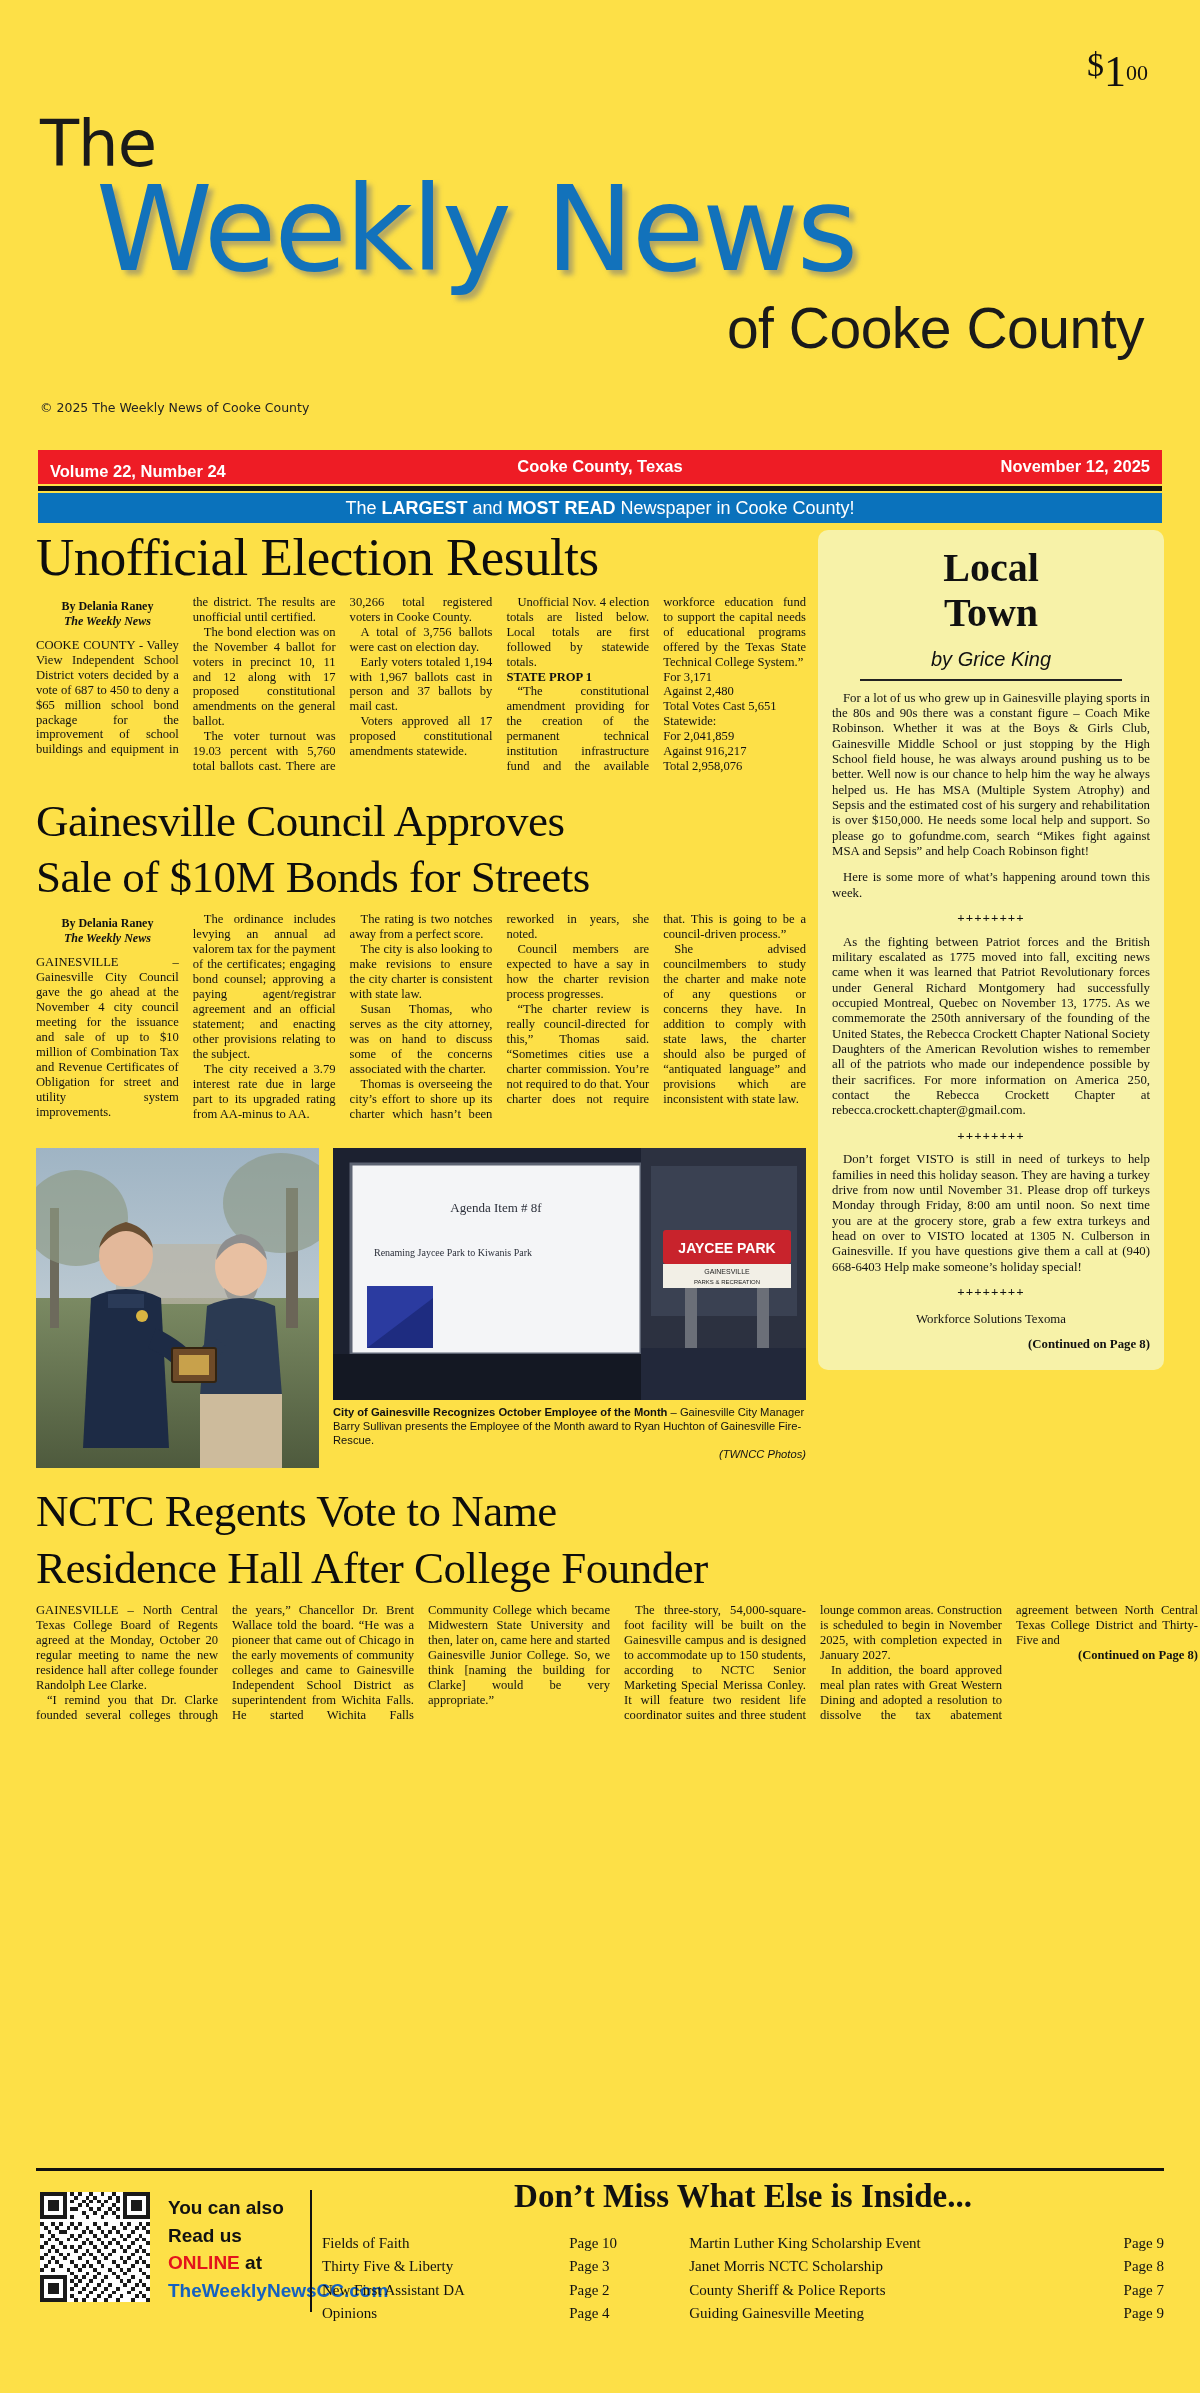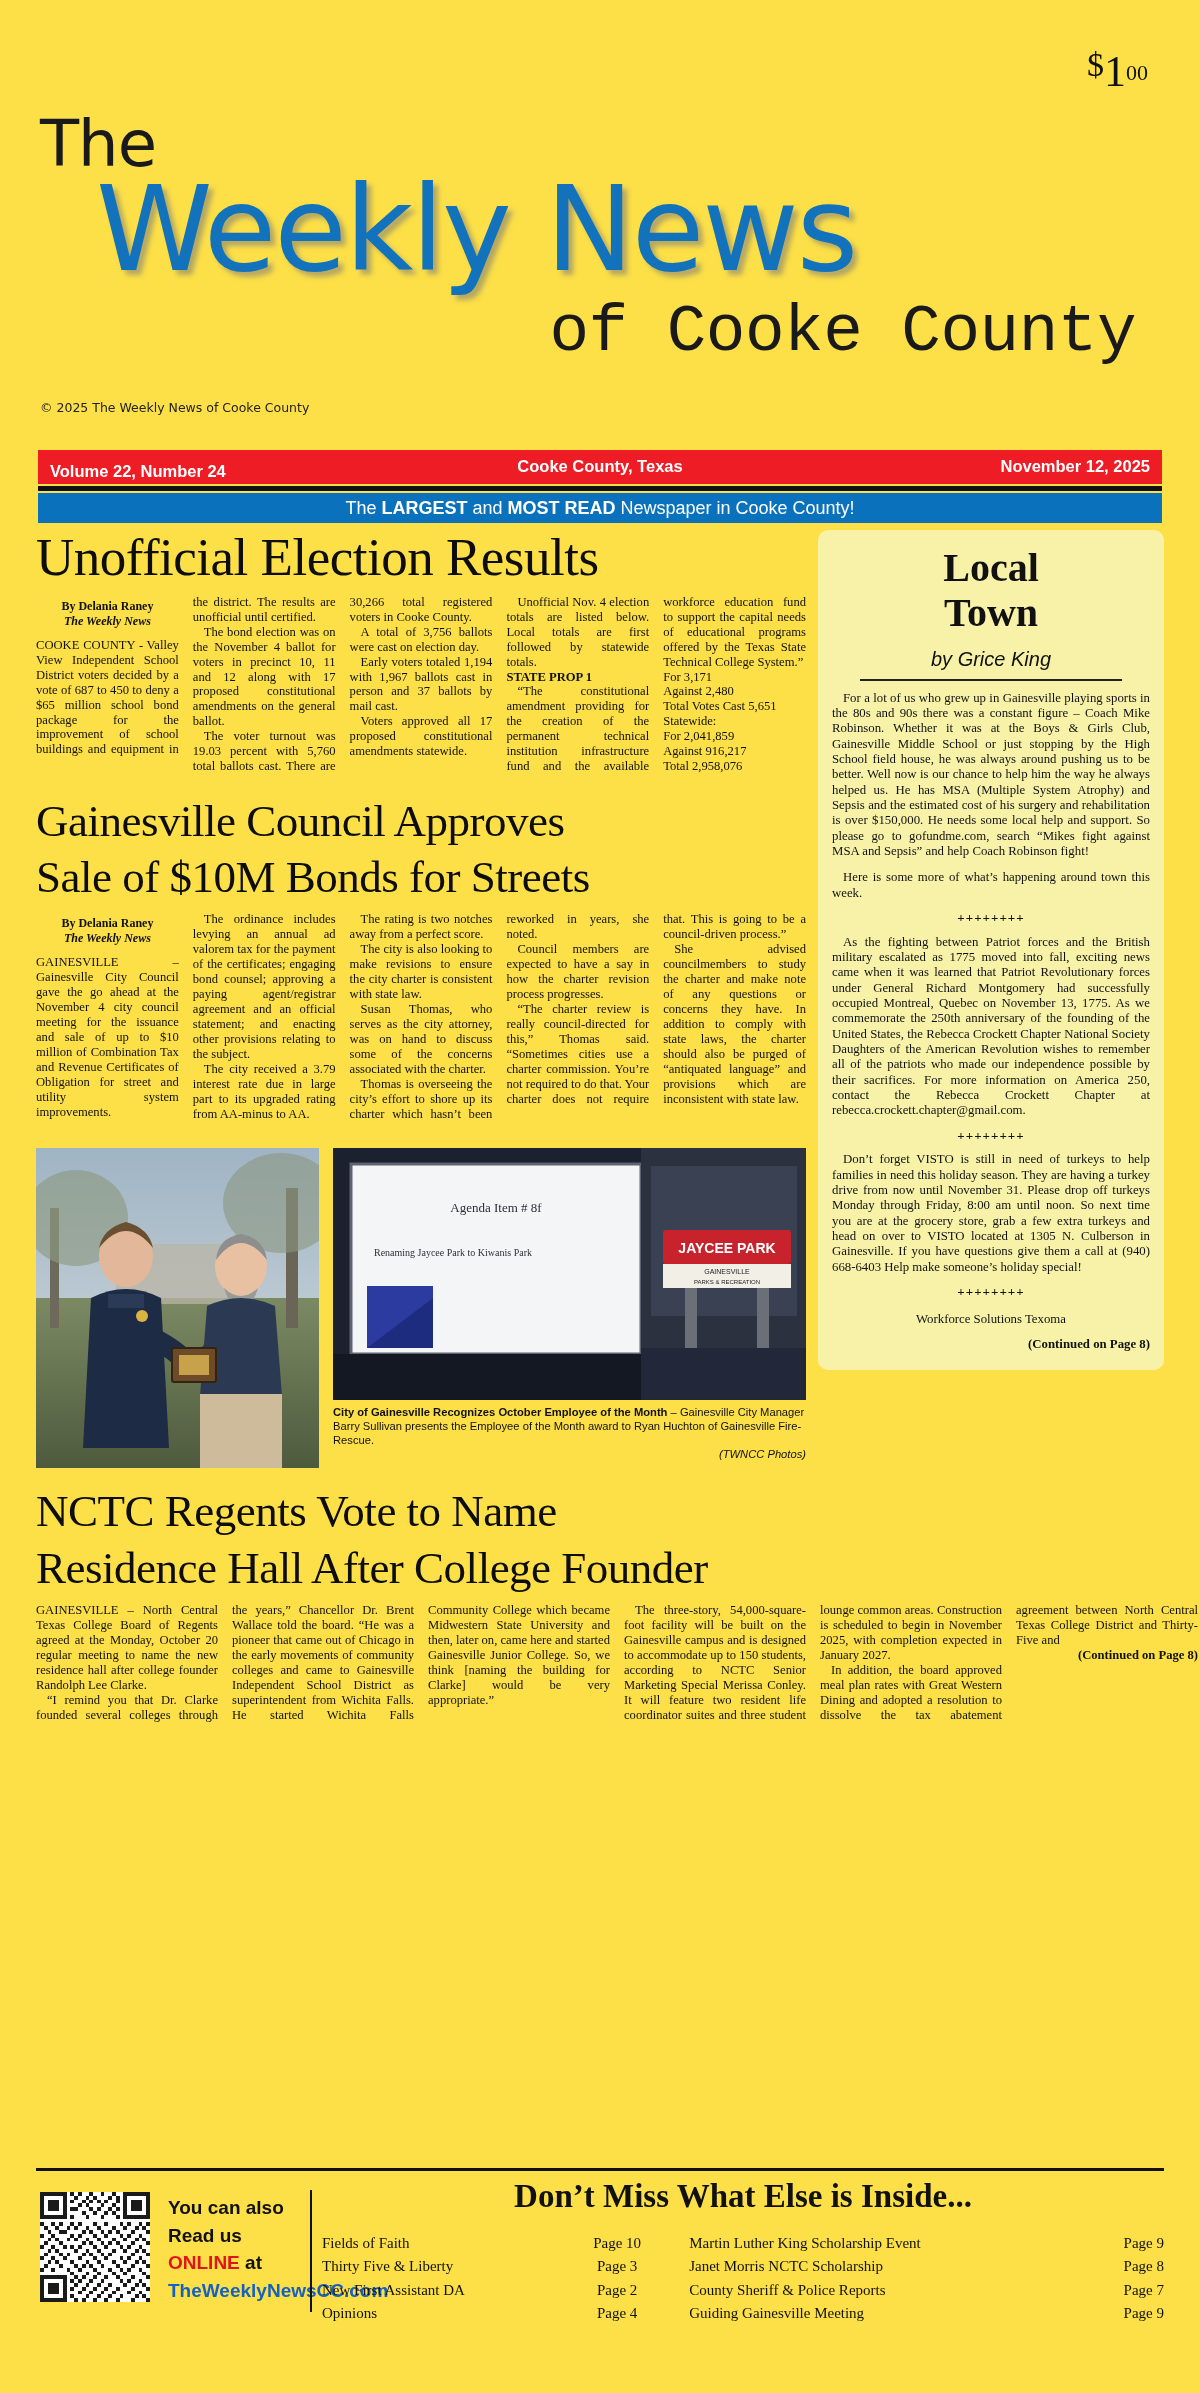--- a/index.html
+++ b/index.html
@@ -11,22 +11,22 @@
   .price{position:absolute;right:52px;top:46px;font-family:"Liberation Serif",serif;color:#111;}
   .price .dollar{font-size:34px;vertical-align:top;}
   .price .amt{font-size:44px;font-weight:400;}
   .price .cents{font-size:22px;vertical-align:super;}
 
   .logo-the{position:absolute;left:40px;top:112px;font-family:"DejaVu Sans",sans-serif;
      font-size:64px;font-weight:400;color:#1a1a1a;letter-spacing:-1px;line-height:1;}
   .logo-weekly{position:absolute;left:96px;top:170px;font-family:"DejaVu Sans",sans-serif;
      font-size:118px;font-weight:400;color:#1272bb;letter-spacing:-2px;line-height:1;
      text-shadow:5px 5px 5px rgba(120,120,120,.55);white-space:nowrap;}
-  .logo-cooke{position:absolute;right:64px;top:300px;font-family:Liberation Mono, monospace;
-     font-size:66px;font-weight:400;color:#1a1a1a;letter-spacing:-.5px;line-height:1;white-space:nowrap;}
+  .logo-cooke{position:absolute;right:56px;top:300px;font-family:Liberation Sans, sans-serif;
+     font-size:57px;font-weight:400;color:#1a1a1a;letter-spacing:-.5px;line-height:1;white-space:nowrap;}
   .copyright{position:absolute;left:40px;top:400px;font-family:"DejaVu Sans",sans-serif;
      font-size:12.5px;color:#222;}
 
   
   .redbar{position:absolute;left:38px;top:450px;width:1124px;height:34px;background:#ee1c25;
      color:#fff;font-family:"Liberation Sans",sans-serif;font-weight:bold;font-size:16.5px;}
   .redbar .l{position:absolute;left:12px;top:12px;}
   .redbar .c{position:absolute;left:0;right:0;top:7px;text-align:center;}
   .redbar .r{position:absolute;right:12px;top:7px;}
   .blackrule{position:absolute;left:38px;top:486px;width:1124px;height:5px;background:#111;}
@@ -90,21 +90,21 @@
   .qrtext .online{color:#e3131b;}
   .qrtext .url{color:#1461c1;}
 
   .vsep{position:absolute;left:310px;top:2190px;width:2px;height:122px;background:#111;}
   .inside-title{position:absolute;left:322px;top:2178px;width:842px;text-align:center;
      font-family:"Liberation Serif",serif;font-weight:bold;font-size:33px;color:#111;}
   .inside-table{position:absolute;left:322px;top:2232px;width:842px;
      font-family:"Liberation Serif",serif;font-size:15px;}
   .inside-table table{width:100%;border-collapse:collapse;}
   .inside-table td{padding:1px 0;line-height:1.42;white-space:nowrap;}
-  .inside-table td.pg{text-align:center;padding-right:18px;}
+  .inside-table td.pg{text-align:left;padding-right:18px;}
   .inside-table td.pg2{text-align:right;}
   .inside-table td.t2{padding-left:6px;}
 </style>
 </head>
 <body>
 
 <div class="page">
 
   <div class="masthead">
     <div class="price">

